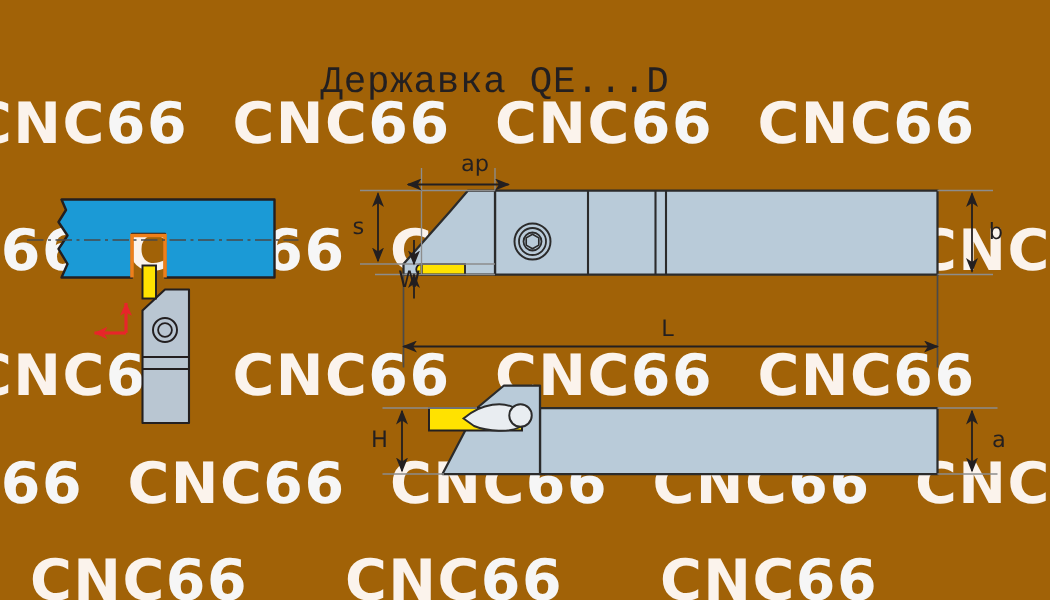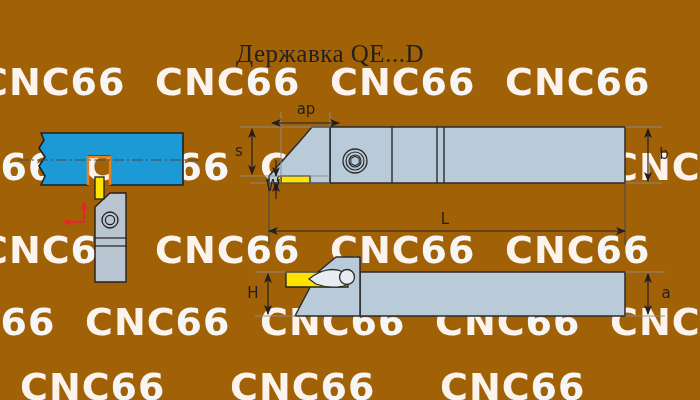--- a/index.html
+++ b/index.html
@@ -39,21 +39,21 @@
     left: 0; top: 0;
     z-index: 2;
   }
   .title {
     position: absolute;
     z-index: 3;
     left: 0;
     top: 40px;
     width: 660px;
     text-align: center;
-    font-family: Liberation Serif, serif;
+    font-family: Liberation Mono, monospace;
     font-size: 25px;
     color: #231f20;
     letter-spacing: 0.5px;
   }
   .caption {
     position: absolute;
     z-index: 3;
     left: 0;
     top: 270px;
     width: 240px;
@@ -201,21 +201,21 @@
       <line x1="625" y1="272" x2="665" y2="272" stroke="#8d8d8d" stroke-width="0.9"></line>
       <line x1="625" y1="316" x2="665" y2="316" stroke="#8d8d8d" stroke-width="0.9"></line>
 
       <line x1="268" y1="274" x2="268" y2="314" stroke="#231f20" stroke-width="1.2" marker-start="url(#arrStart)" marker-end="url(#arrEnd)"></line>
       <line x1="648" y1="274" x2="648" y2="314" stroke="#231f20" stroke-width="1.2" marker-start="url(#arrStart)" marker-end="url(#arrEnd)"></line>
     </g>
   </svg>
 
   <div class="title">Державка QE...D</div>
 
-  <div class="dimlabel" style="left:286px; top:100px; width:40px;">ap</div>
+  <div class="dimlabel" style="left:286px; top:100px; width:40px;text-align:right;">ap</div>
   <div class="dimlabel" style="left:231px; top:142px; width:16px;">s</div>
   <div class="dimlabel" style="left:263px; top:177px; width:20px;">W</div>
   <div class="dimlabel" style="left:656px; top:145px; width:16px;">b</div>
   <div class="dimlabel" style="left:437px; top:210px; width:16px;">L</div>
 
   <div class="dimlabel" style="left:245px; top:284px; width:16px;">H</div>
   <div class="dimlabel" style="left:658px; top:284px; width:16px;">a</div>
 
 </div>
 

